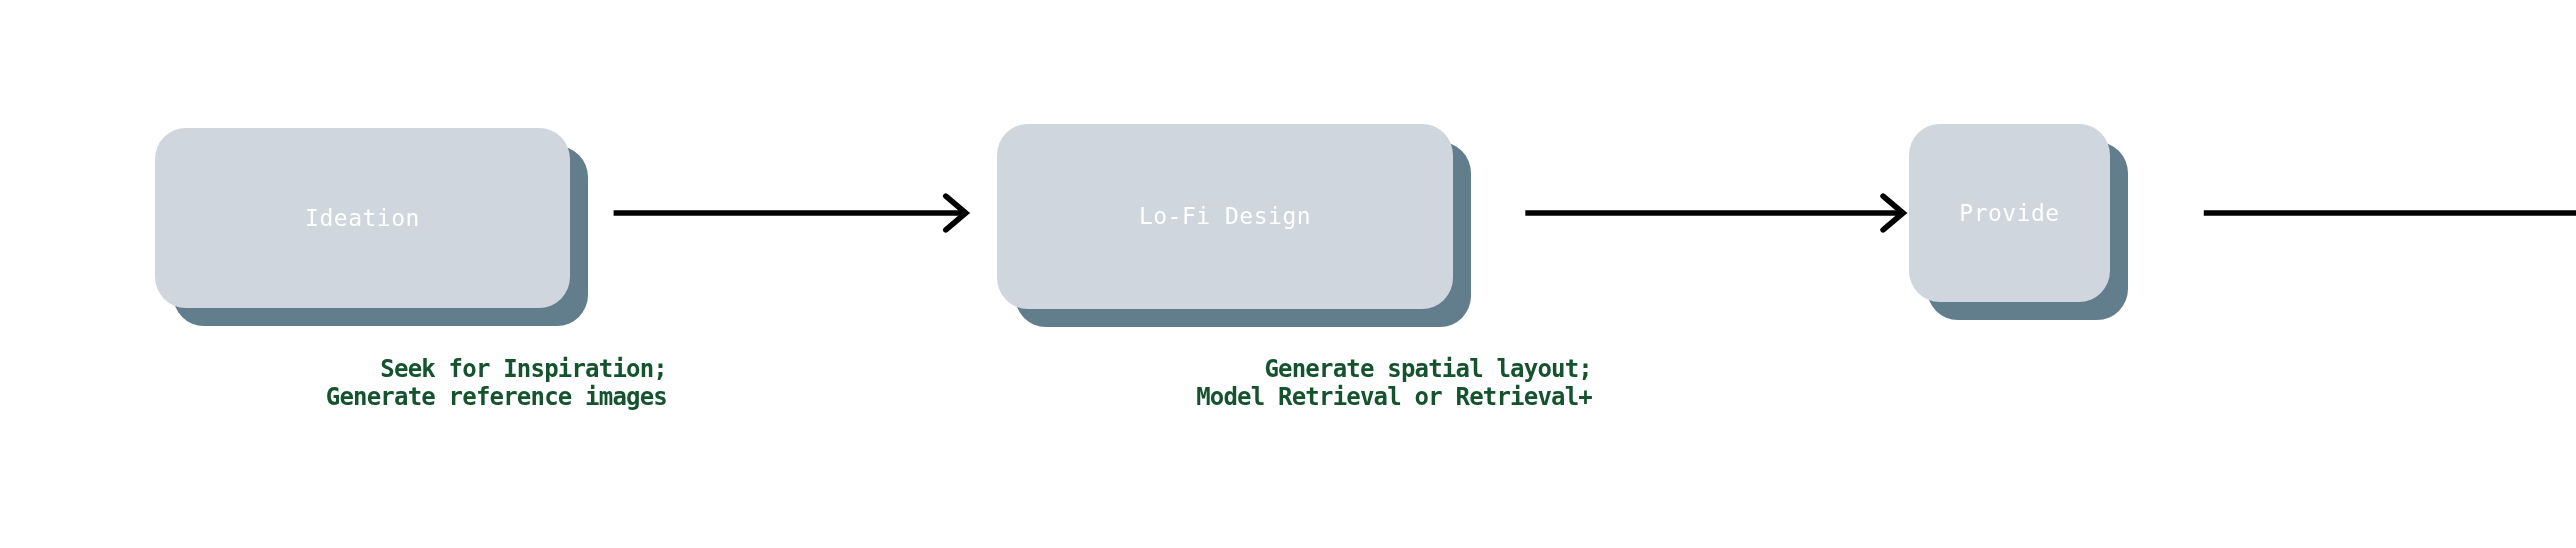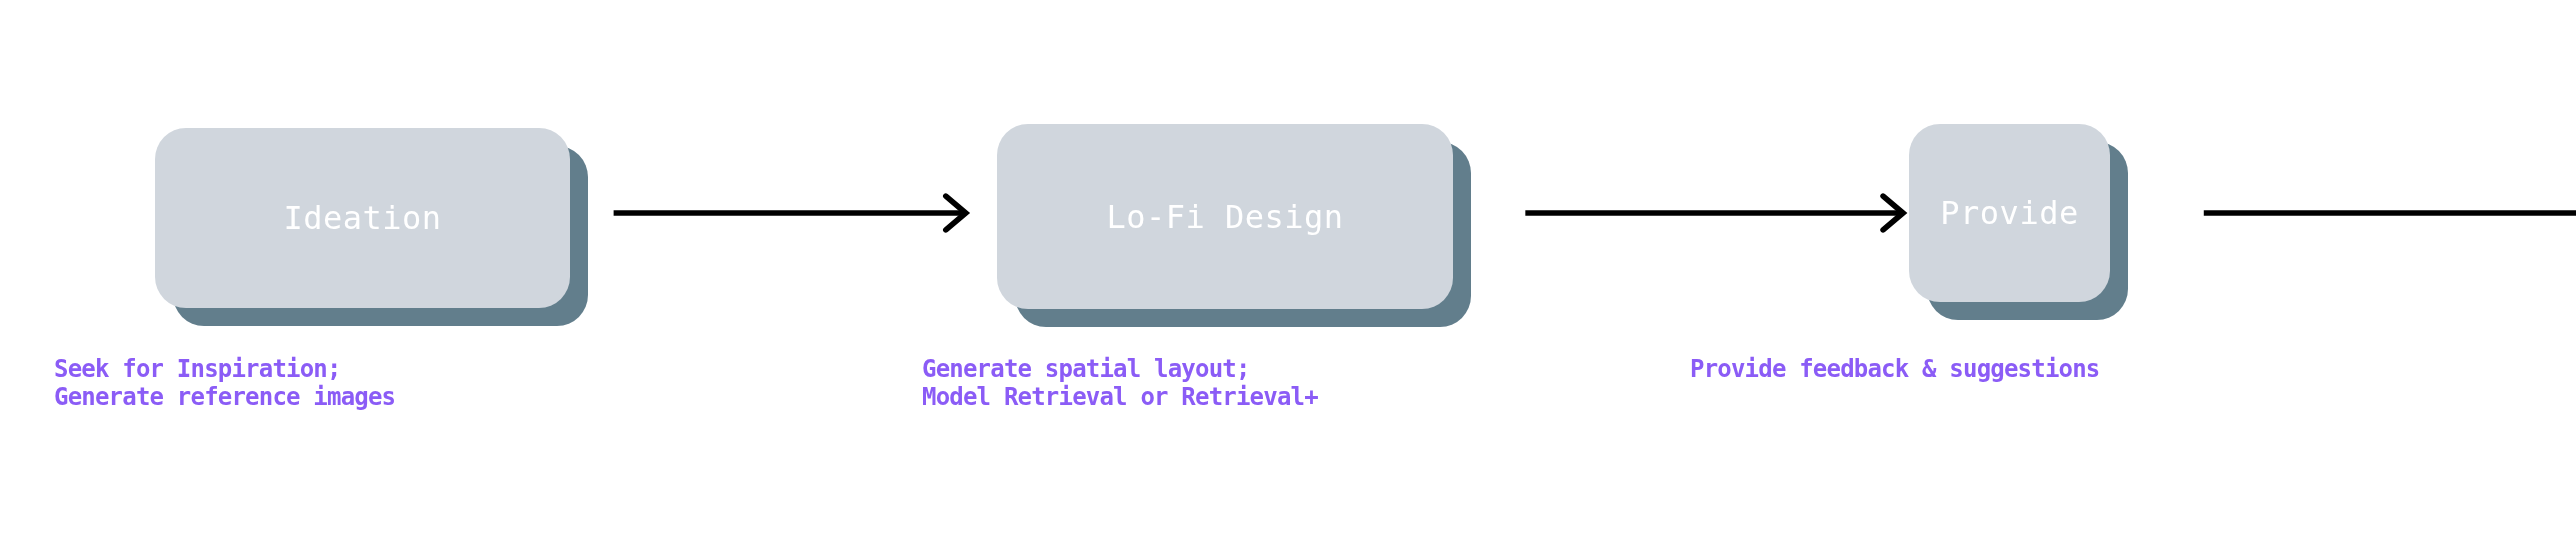--- a/index.html
+++ b/index.html
@@ -38,33 +38,33 @@
     height: 100%;
     border-radius: 31px;
     background: #d0d6dd;
     display: flex;
     align-items: center;
     justify-content: center;
   }
   .node-label {
     color: #ffffff;
     font-family: "DejaVu Sans Mono", "Liberation Mono", monospace;
-    font-size: 32px;
+    font-size: 23px;
     font-weight: 400;
     letter-spacing: 0.5px;
     line-height: 1;
     white-space: nowrap;
     user-select: none;
   }
 
   
   .caption {
     position: absolute;
-    text-align: left;
-    color: #8b5cf6;
+    text-align: right;
+    color: #14532d;
     font-family: "DejaVu Sans Mono", "Liberation Mono", monospace;
     font-size: 24px;
     font-weight: 700;
     line-height: 1.18;
     white-space: pre-line;
     letter-spacing: -0.8px;
   }
 
   
   .arrow {
@@ -113,21 +113,20 @@
       <path d="M700,12 L739,45 L700,78" stroke="#000000" stroke-width="11" fill="none" stroke-linecap="round" stroke-linejoin="miter"></path>
     </svg>
   </div>
 
   <div class="node" style="left:1909px; top:124px; width:201px; height:178px;">
     <div class="node-shadow"></div>
     <div class="node-body">
       <span class="node-label">Provide</span>
     </div>
   </div>
-  <div class="caption" style="left:1690px; top:355px; width:639px;">Provide feedback &amp; suggestions</div>
 
   <div class="arrow" style="left:2202px; top:190px; width:415px;">
     <svg width="415" height="46" viewBox="0 0 805 90" aria-hidden="true">
       <path d="M0,45 L791,45" stroke="#000000" stroke-width="11" fill="none"></path>
       <path d="M755,12 L794,45 L755,78" stroke="#000000" stroke-width="11" fill="none" stroke-linecap="round" stroke-linejoin="miter"></path>
     </svg>
   </div>
 
 </div>
 

